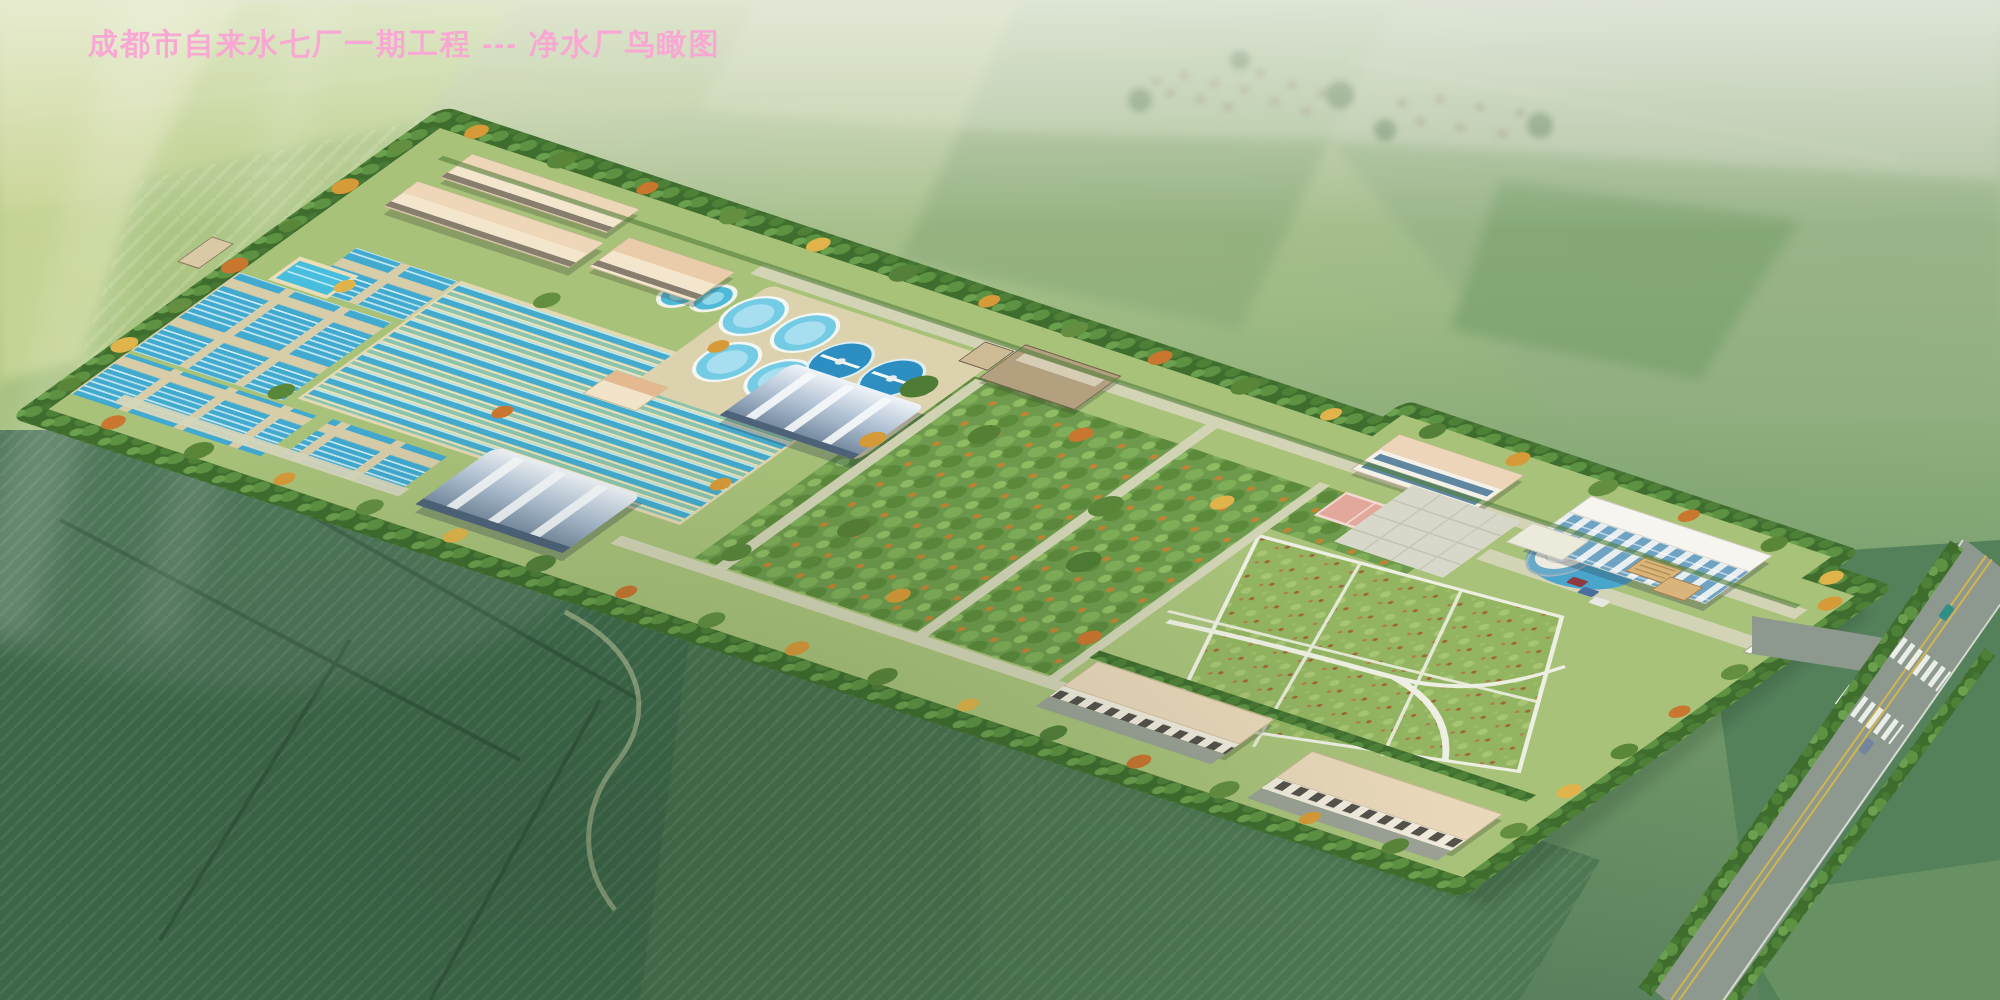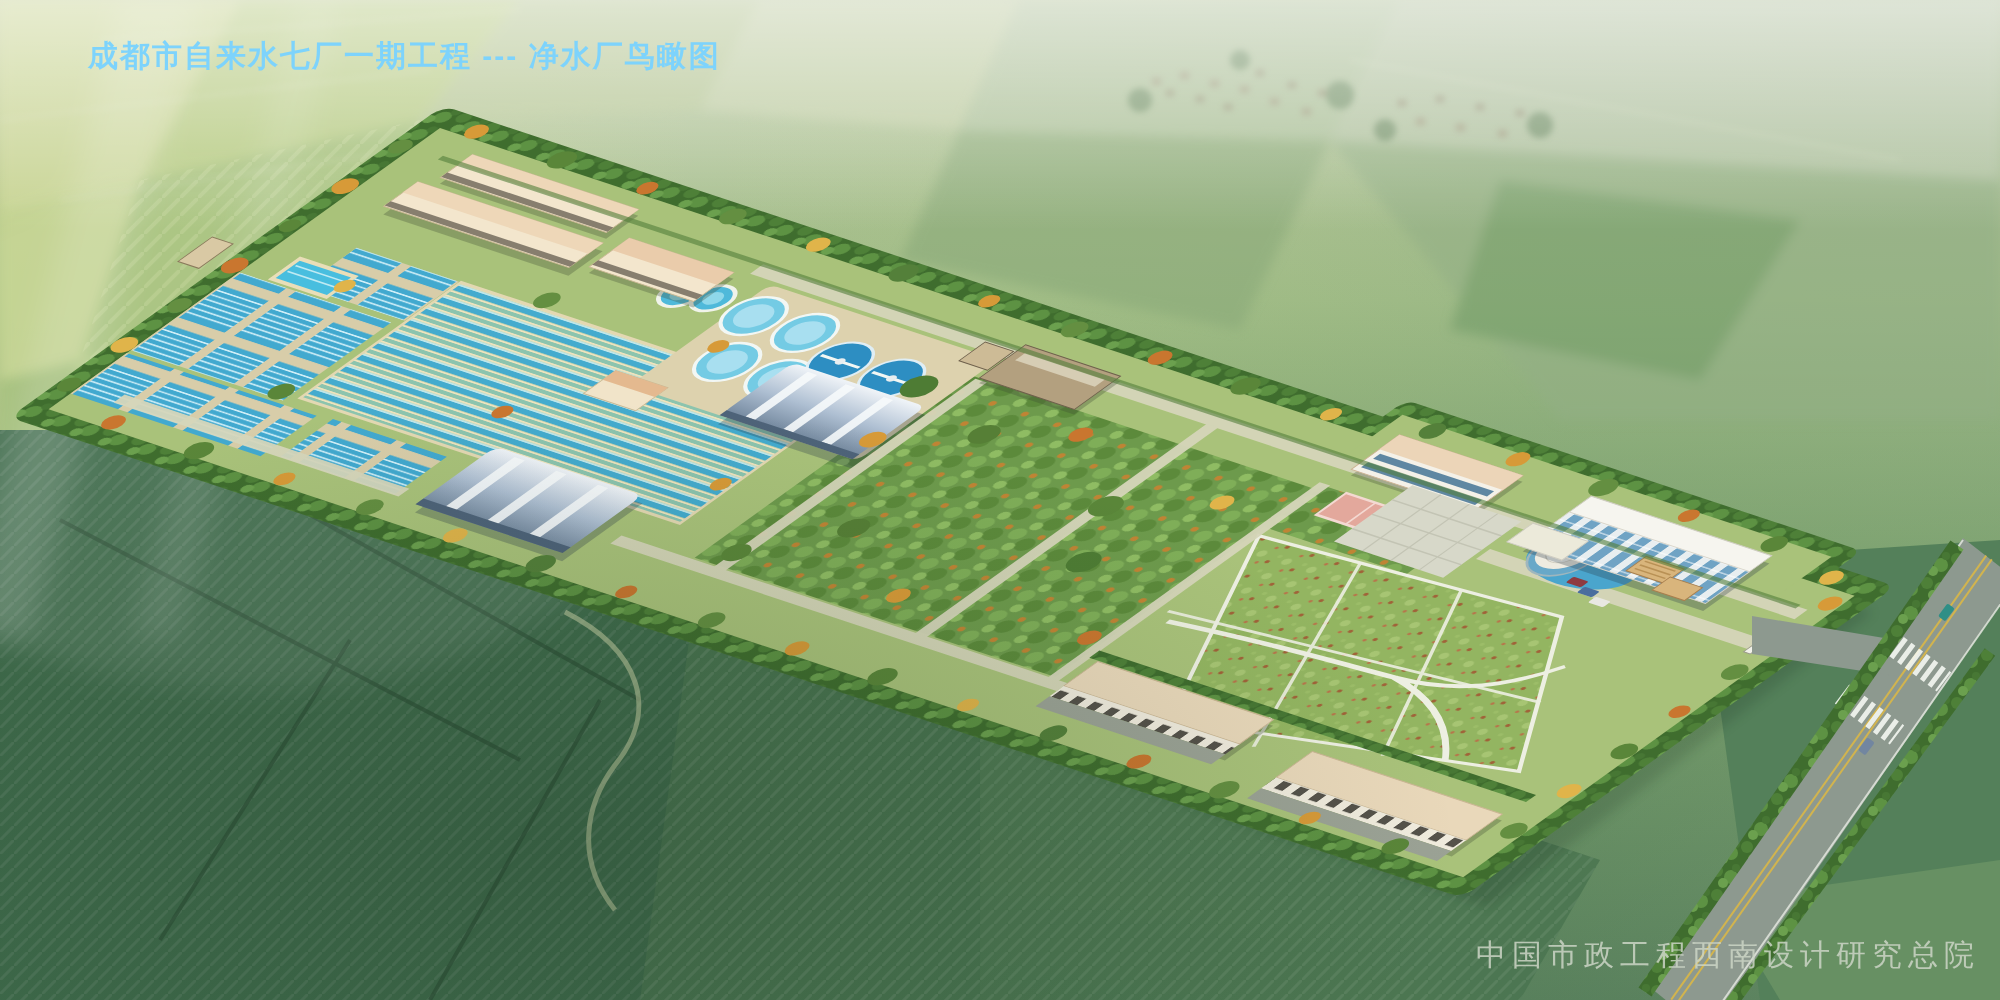--- a/index.html
+++ b/index.html
@@ -1,30 +1,29 @@
 <!DOCTYPE html>
 <html><head>
 <meta charset="utf-8">
 <style>
   html,body{margin:0;padding:0;background:#222;}
   .stage{position:relative;width:2000px;height:1000px;overflow:hidden;
          font-family:"Liberation Sans", sans-serif;}
   .stage svg{position:absolute;left:0;top:0;}
-  .caption{position:absolute;left:88px;top:36px;font-size:30px;font-weight:600;
-           color:#7dd3fc;letter-spacing:2px;z-index:10;}
+  .caption{position:absolute;left:88px;top:24px;font-size:30px;font-weight:600;
+           color:#f9a8d4;letter-spacing:2px;z-index:10;}
   .credit{position:absolute;right:20px;bottom:24px;font-size:30px;font-weight:400;
           color:#ccd5c6;opacity:.85;letter-spacing:6px;z-index:10;}
 </style>
 </head>
 <body>
 
 <div class="stage">
 
 <div class="caption">成都市自来水七厂一期工程 --- 净水厂鸟瞰图</div>
-<div class="credit">中国市政工程西南设计研究总院</div>
 
 <svg width="2000" height="1000" viewBox="0 0 2000 1000">
 <defs>
   <linearGradient id="bgGrad" x1="0" y1="0" x2="0" y2="1">
     <stop offset="0" stop-color="#bcc9a4"></stop>
           <stop offset=".3" stop-color="#9ebb85"></stop>
     <stop offset=".6" stop-color="#6f9a63"></stop>
           <stop offset="1" stop-color="#4a7551"></stop>
   </linearGradient>
   <linearGradient id="tintX" x1="0" y1="0" x2="1" y2="0">

